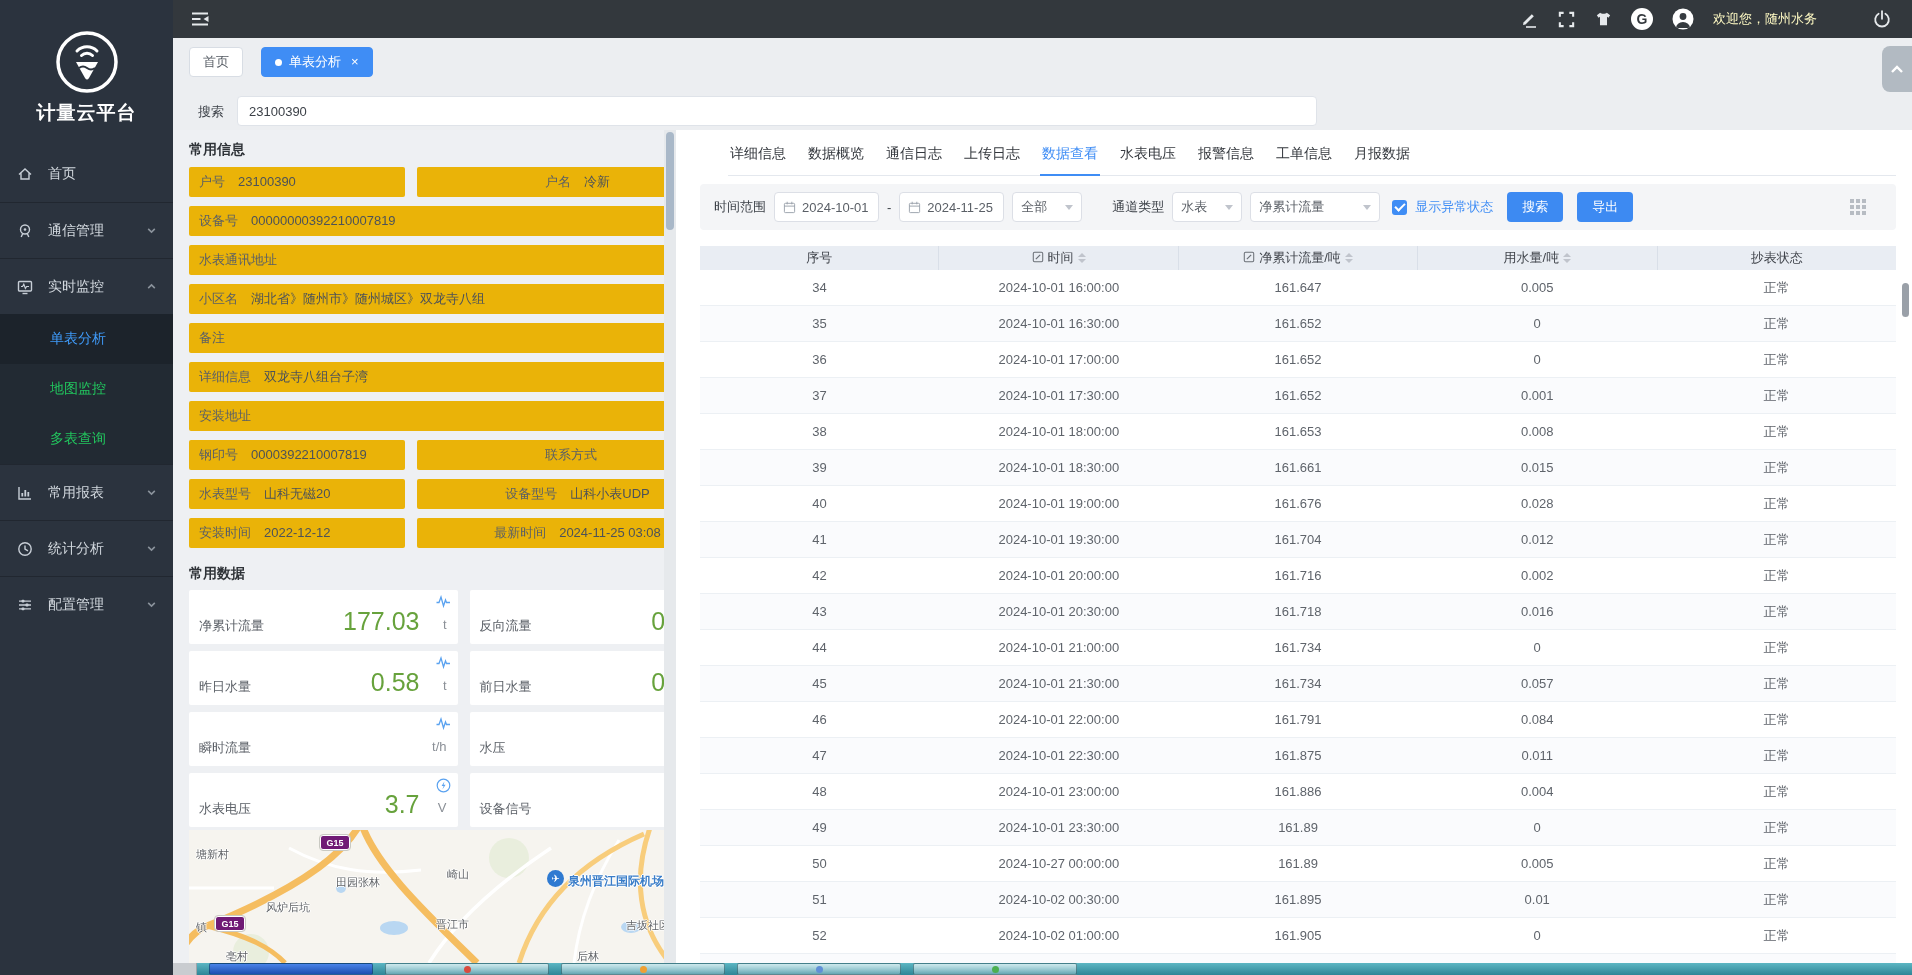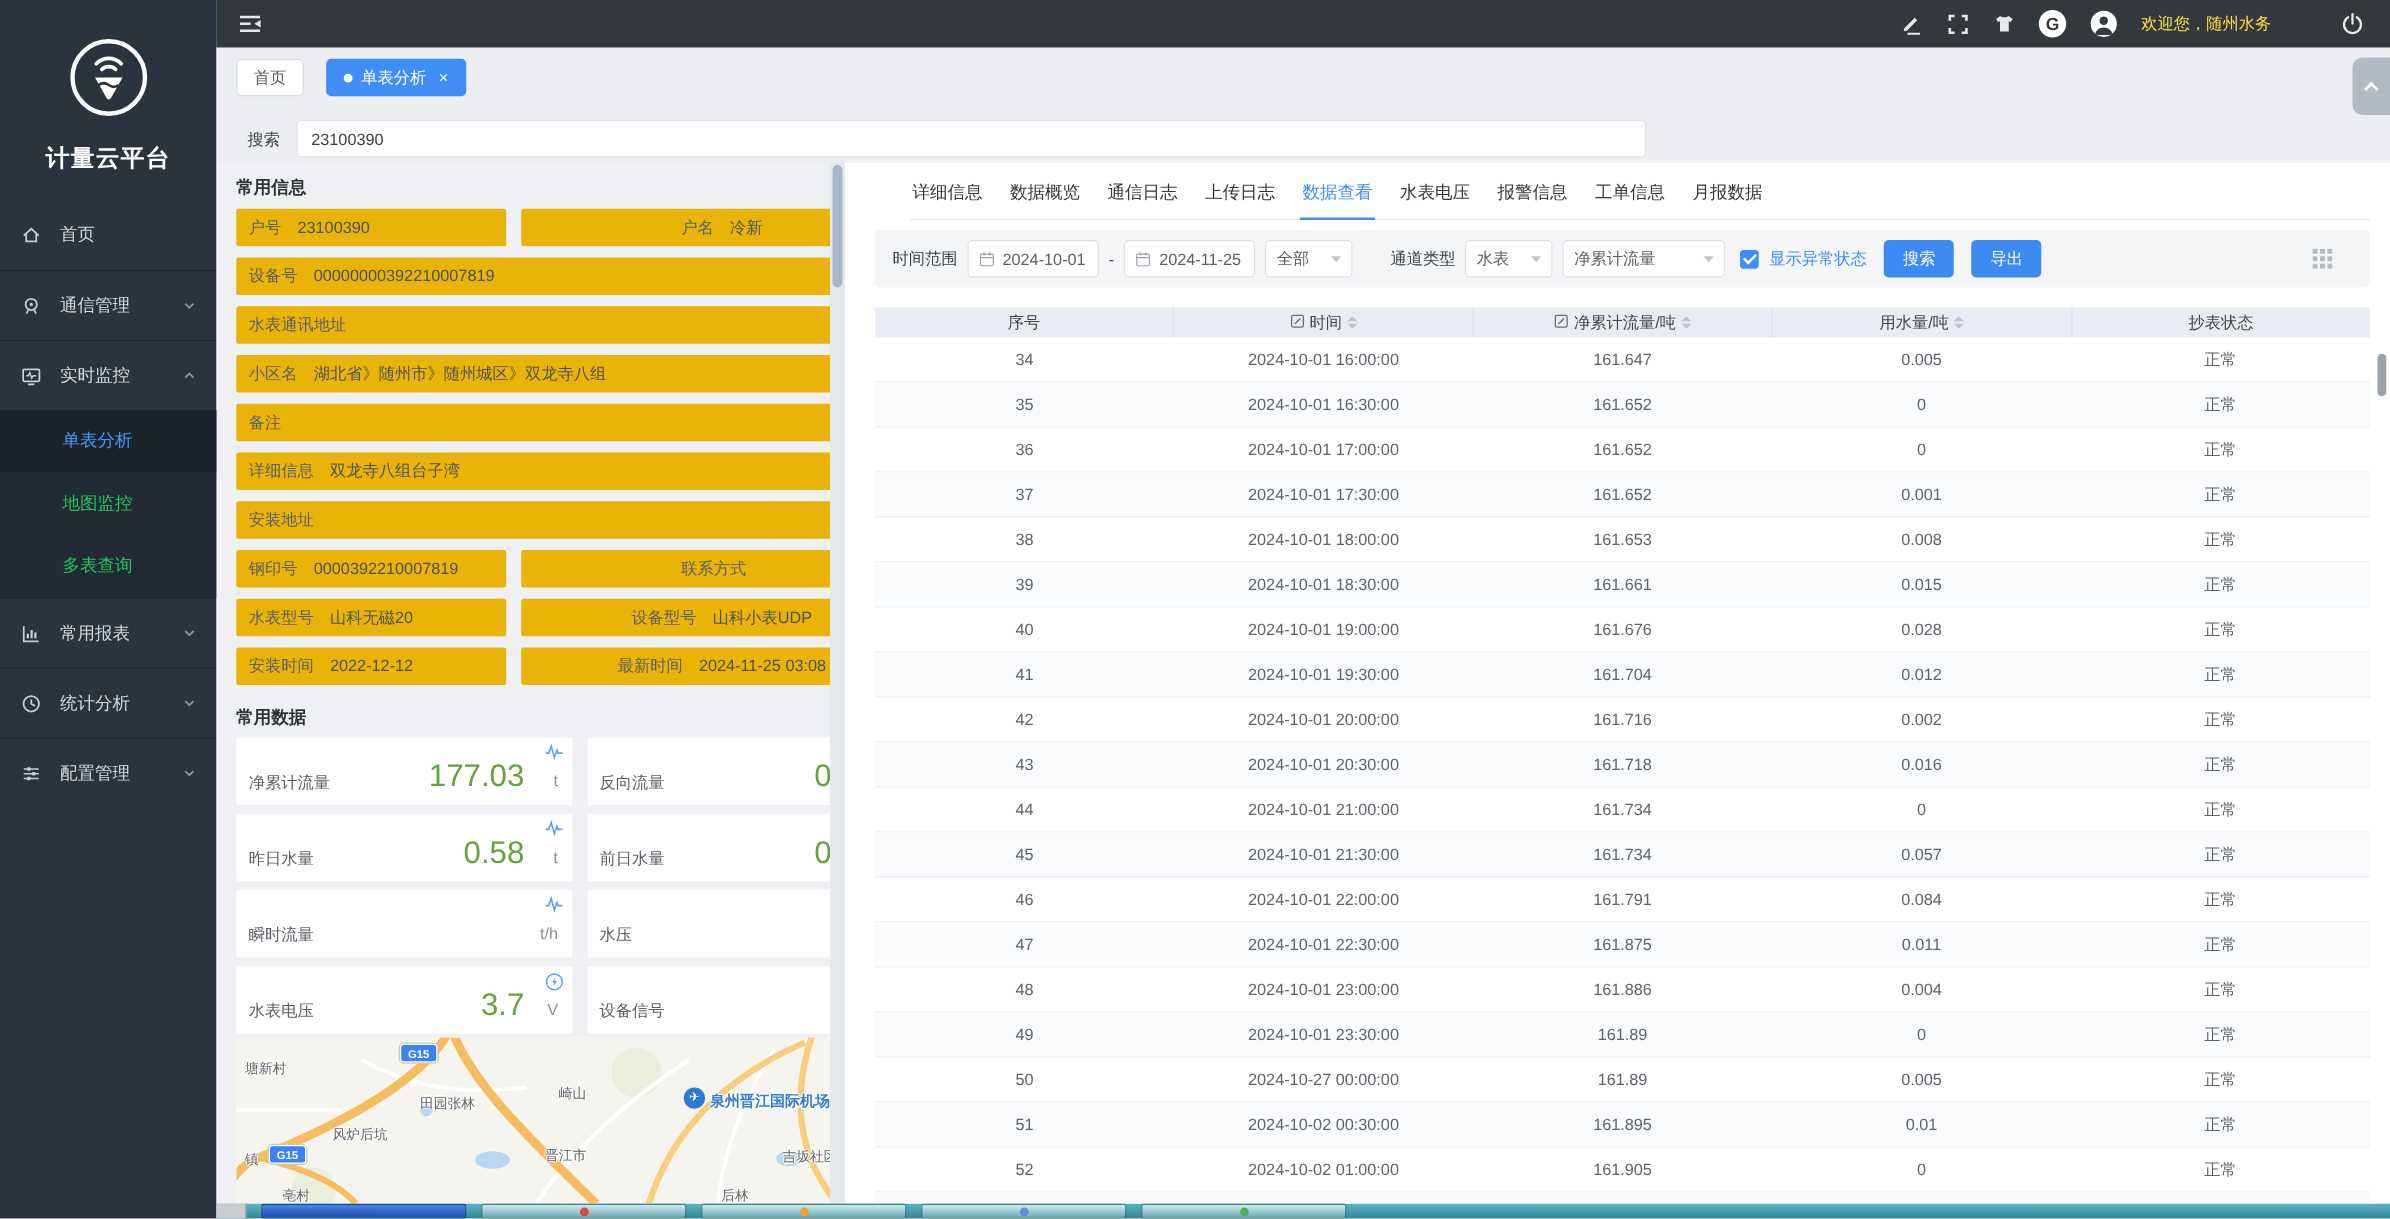--- a/index.html
+++ b/index.html
@@ -3,35 +3,35 @@
 <meta charset="utf-8">
 <style>
   * { margin:0; padding:0; box-sizing:border-box; }
   html,body { width:1912px; height:975px; overflow:hidden; }
   body { font-family:"Liberation Sans","DejaVu Sans",sans-serif; background:#eceef1; }
   .stage { position:relative; width:1912px; height:975px; overflow:hidden; background:#eceef1; }
 
   
   .sidebar { position:absolute; left:0; top:0; width:173px; height:975px; background:#2b333e; z-index:6; }
   .logo-wrap { padding-top:24px; display:flex; justify-content:center; }
-  .brand { color:#fff; font-size:19px; font-weight:bold; text-align:center; margin-top:14px; letter-spacing:1px; }
+  .brand { color:#fff; font-size:19px; font-weight:bold; text-align:center; margin-top:0; letter-spacing:1px; }
   .menu { margin-top:20px; }
   .m-item { height:56px; display:flex; align-items:center; padding:0 16px; color:#d3d9df; font-size:14px; cursor:pointer; border-top:1px solid rgba(0,0,0,0.22); }
   .m-item:first-child { border-top:none; }
   .mi-icon { width:20px; margin-right:12px; display:flex; align-items:center; color:#c7ced6; }
   .chev { margin-left:auto; color:#8b939c; display:flex; }
   .submenu { background:#222a33; }
   .sub-item { height:50px; display:flex; align-items:center; padding-left:50px; color:#22c55e; font-size:14px; cursor:pointer; }
   .sub-item.active { background:#1c232b; color:#3f9bfa; }
 
   
   .topbar { position:absolute; left:173px; top:0; right:0; height:38px; background:#33383d; z-index:5; }
   .hamburger { position:absolute; left:16px; top:9px; cursor:pointer; display:flex; }
   .tb-icons { position:absolute; right:95px; top:0; height:38px; display:flex; align-items:center; gap:18px; }
-  .welcome { color:#fde047; font-size:13px; }
+  .welcome { color:#fef9c3; font-size:13px; }
   .gbadge { width:22px; height:22px; border-radius:50%; background:#fff; color:#33383d; font-size:14px; font-weight:bold; display:flex; align-items:center; justify-content:center; }
   .power-btn { position:absolute; right:20px; top:9px; display:flex; cursor:pointer; }
 
   
   .subhead { position:absolute; left:173px; top:38px; right:0; height:92px; background:#eceef1; z-index:2; }
   .chips { position:absolute; left:16px; top:9px; display:flex; gap:18px; }
   .chip { height:30px; line-height:28px; background:#fff; border:1px solid #d8dde4; border-radius:4px; padding:0 13px; font-size:13px; color:#565c64; cursor:pointer; }
   .chip.active { background:#3f8df5; border-color:#3f8df5; color:#fff; display:flex; align-items:center; gap:7px; }
   .chip .dot { width:7px; height:7px; border-radius:50%; background:#fff; }
   .chip .x { font-size:13px; margin-left:3px; }
@@ -56,21 +56,21 @@
   .stat-value { position:absolute; right:38px; bottom:8px; font-size:25px; color:#67a23c; }
   .stat-value.nounit { right:16px; }
   .stat-unit { position:absolute; right:11px; bottom:12px; font-size:13px; color:#8b9097; }
   .stat-icon { position:absolute; right:7px; top:5px; display:flex; }
 
   
   .map { position:absolute; left:16px; right:10px; top:700px; bottom:0; background:#f6f4ef; overflow:hidden; }
   .map svg.roads { position:absolute; left:0; top:0; }
   .map-label { position:absolute; font-size:11px; color:#5f6266; white-space:nowrap;
     text-shadow:1px 0 0 #fff,-1px 0 0 #fff,0 1px 0 #fff,0 -1px 0 #fff; }
-  .shield { position:absolute; width:30px; height:15px; background:#3b82f6; border:1px solid #fff; outline:1px solid #c9c9c2; border-radius:3px; color:#fff; font-size:9px; font-weight:bold; display:flex; align-items:center; justify-content:center; }
+  .shield { position:absolute; width:30px; height:15px; background:#701a75; border:1px solid #fff; outline:1px solid #c9c9c2; border-radius:3px; color:#fff; font-size:9px; font-weight:bold; display:flex; align-items:center; justify-content:center; }
   .plane-badge { position:absolute; width:17px; height:17px; border-radius:50%; background:#2f7ad1; color:#fff; font-size:10px; display:flex; align-items:center; justify-content:center; }
   .airport-label { position:absolute; font-size:12px; color:#3a7dc8; white-space:nowrap; font-weight:bold;
     text-shadow:1px 0 0 #fff,-1px 0 0 #fff,0 1px 0 #fff,0 -1px 0 #fff; }
 
   
   .mid-scroll { position:absolute; left:664px; top:130px; width:12px; bottom:12px; background:#e6e9ec; z-index:3; }
   .mid-thumb { position:absolute; left:2px; top:2px; width:8px; height:98px; background:#a9b8c8; border-radius:4px; }
 
   
   .right-panel { position:absolute; left:676px; top:130px; right:0; bottom:12px; background:#fff; overflow:hidden; }

